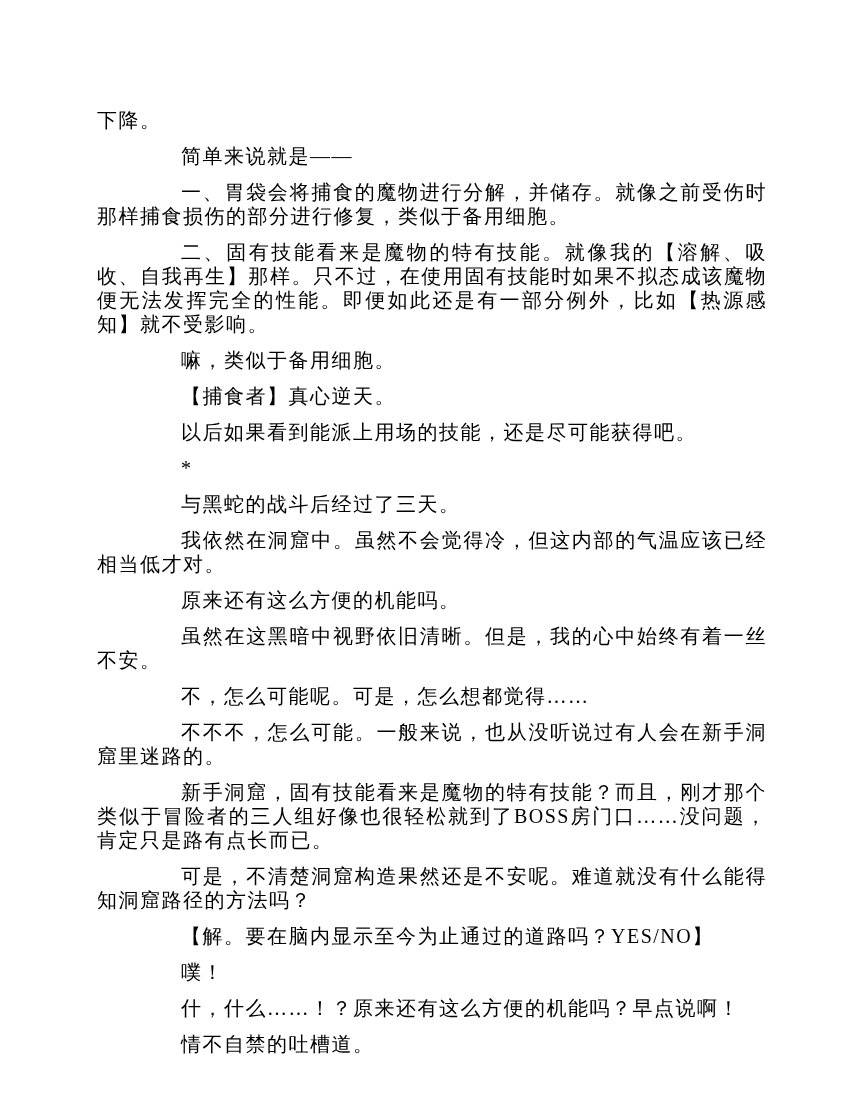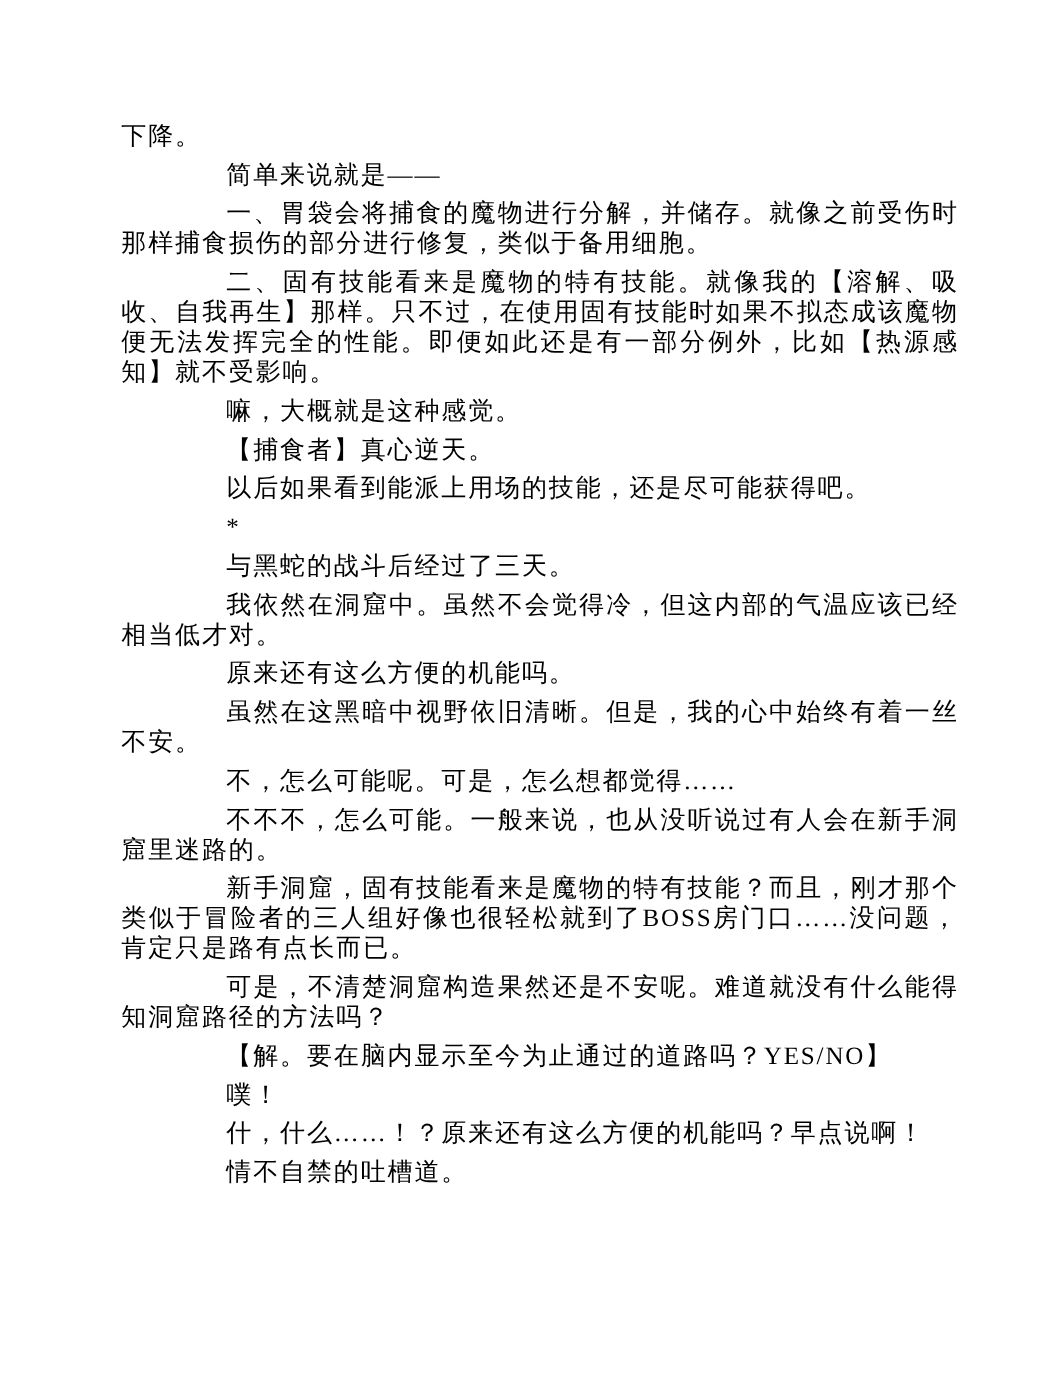--- a/index.html
+++ b/index.html
@@ -27,37 +27,37 @@
     left: 97px;
     top: 96px;
     width: 670px;
     color: #000000;
     font-size: 20px;
     line-height: 24px;
     letter-spacing: 1.5px;
     text-align: justify;
   }
   .page-text p {
-    margin: 1px 0 7px 0;
+    margin: 12px 0 7px 0;
     text-indent: 84px;
   }
   .page-text p.no-indent {
     text-indent: 0;
   }
 </style>
 </head>
 <body>
 
 <div class="page">
   <div class="page-text">
       <p class="no-indent">下降。</p>
       <p>简单来说就是——</p>
       <p>一、胃袋会将捕食的魔物进行分解，并储存。就像之前受伤时那样捕食损伤的部分进行修复，类似于备用细胞。</p>
       <p>二、固有技能看来是魔物的特有技能。就像我的【溶解、吸收、自我再生】那样。只不过，在使用固有技能时如果不拟态成该魔物便无法发挥完全的性能。即便如此还是有一部分例外，比如【热源感知】就不受影响。</p>
-      <p>嘛，大概就是这种感觉。</p>
+      <p>嘛，类似于备用细胞。</p>
       <p>【捕食者】真心逆天。</p>
       <p>以后如果看到能派上用场的技能，还是尽可能获得吧。</p>
       <p>*</p>
       <p>与黑蛇的战斗后经过了三天。</p>
       <p>我依然在洞窟中。虽然不会觉得冷，但这内部的气温应该已经相当低才对。</p>
       <p>原来还有这么方便的机能吗。</p>
       <p>虽然在这黑暗中视野依旧清晰。但是，我的心中始终有着一丝不安。</p>
       <p>不，怎么可能呢。可是，怎么想都觉得……</p>
       <p>不不不，怎么可能。一般来说，也从没听说过有人会在新手洞窟里迷路的。</p>
       <p>新手洞窟，固有技能看来是魔物的特有技能？而且，刚才那个类似于冒险者的三人组好像也很轻松就到了BOSS房门口……没问题，肯定只是路有点长而已。</p>

